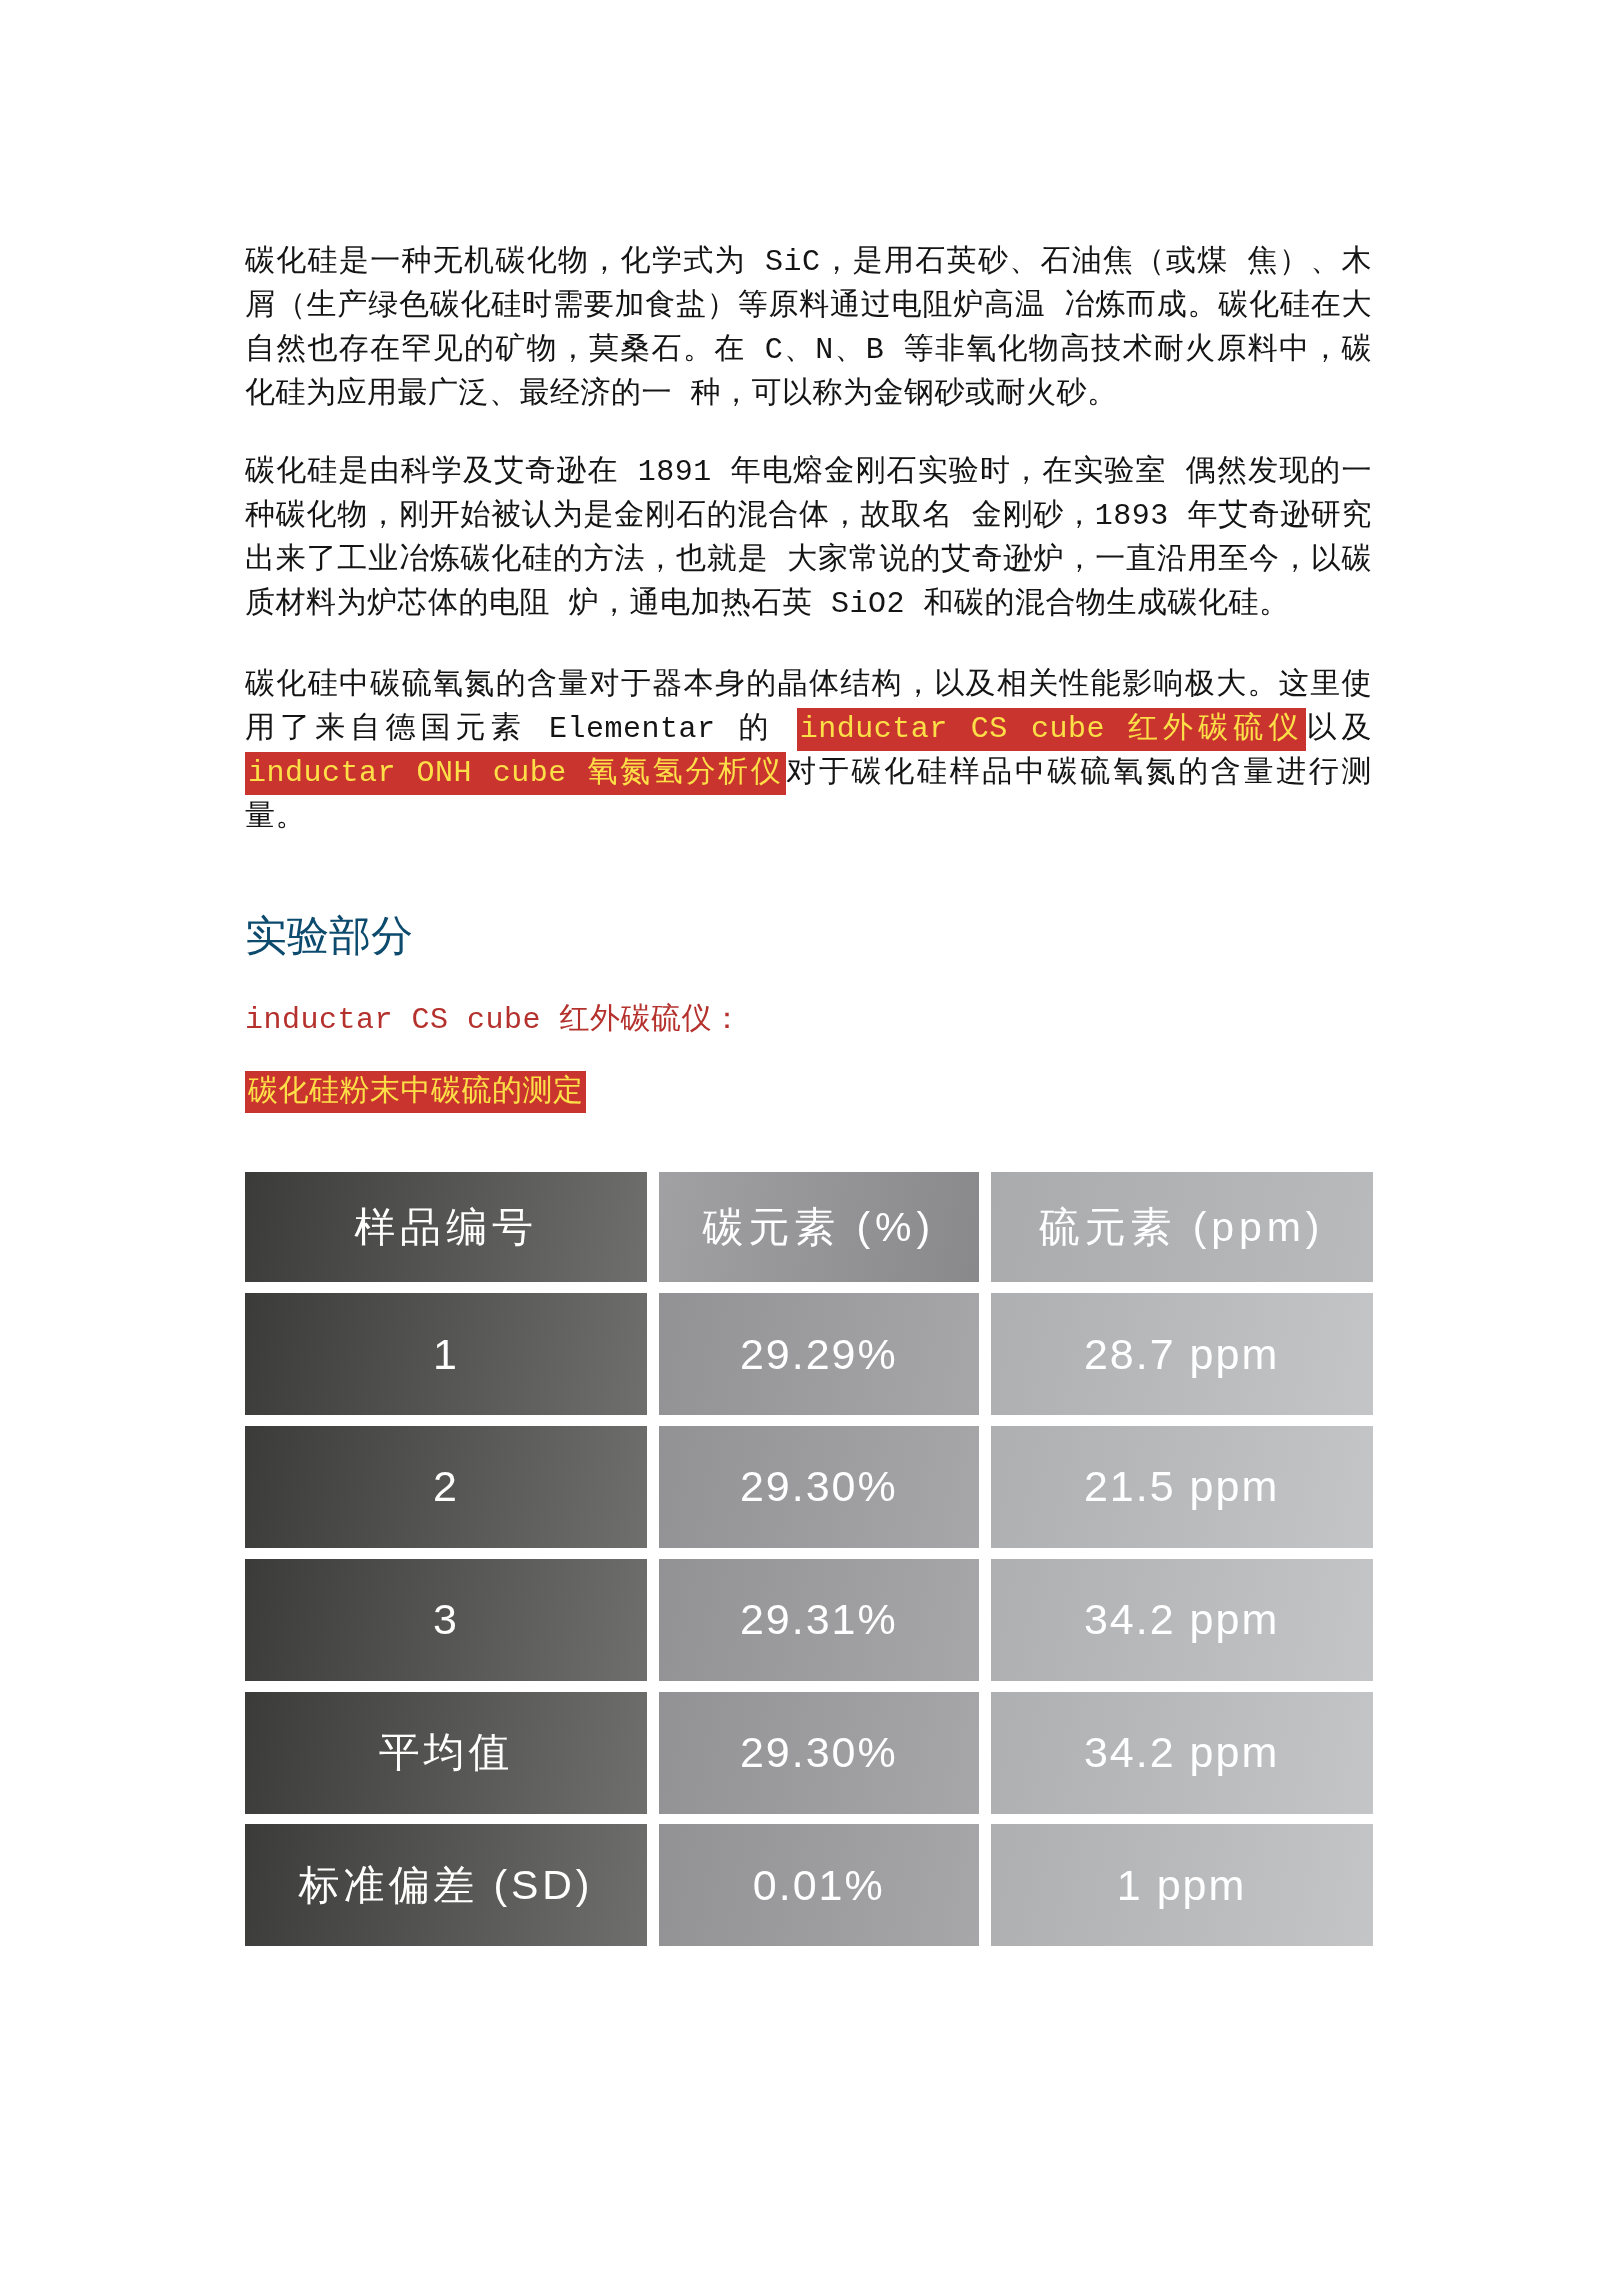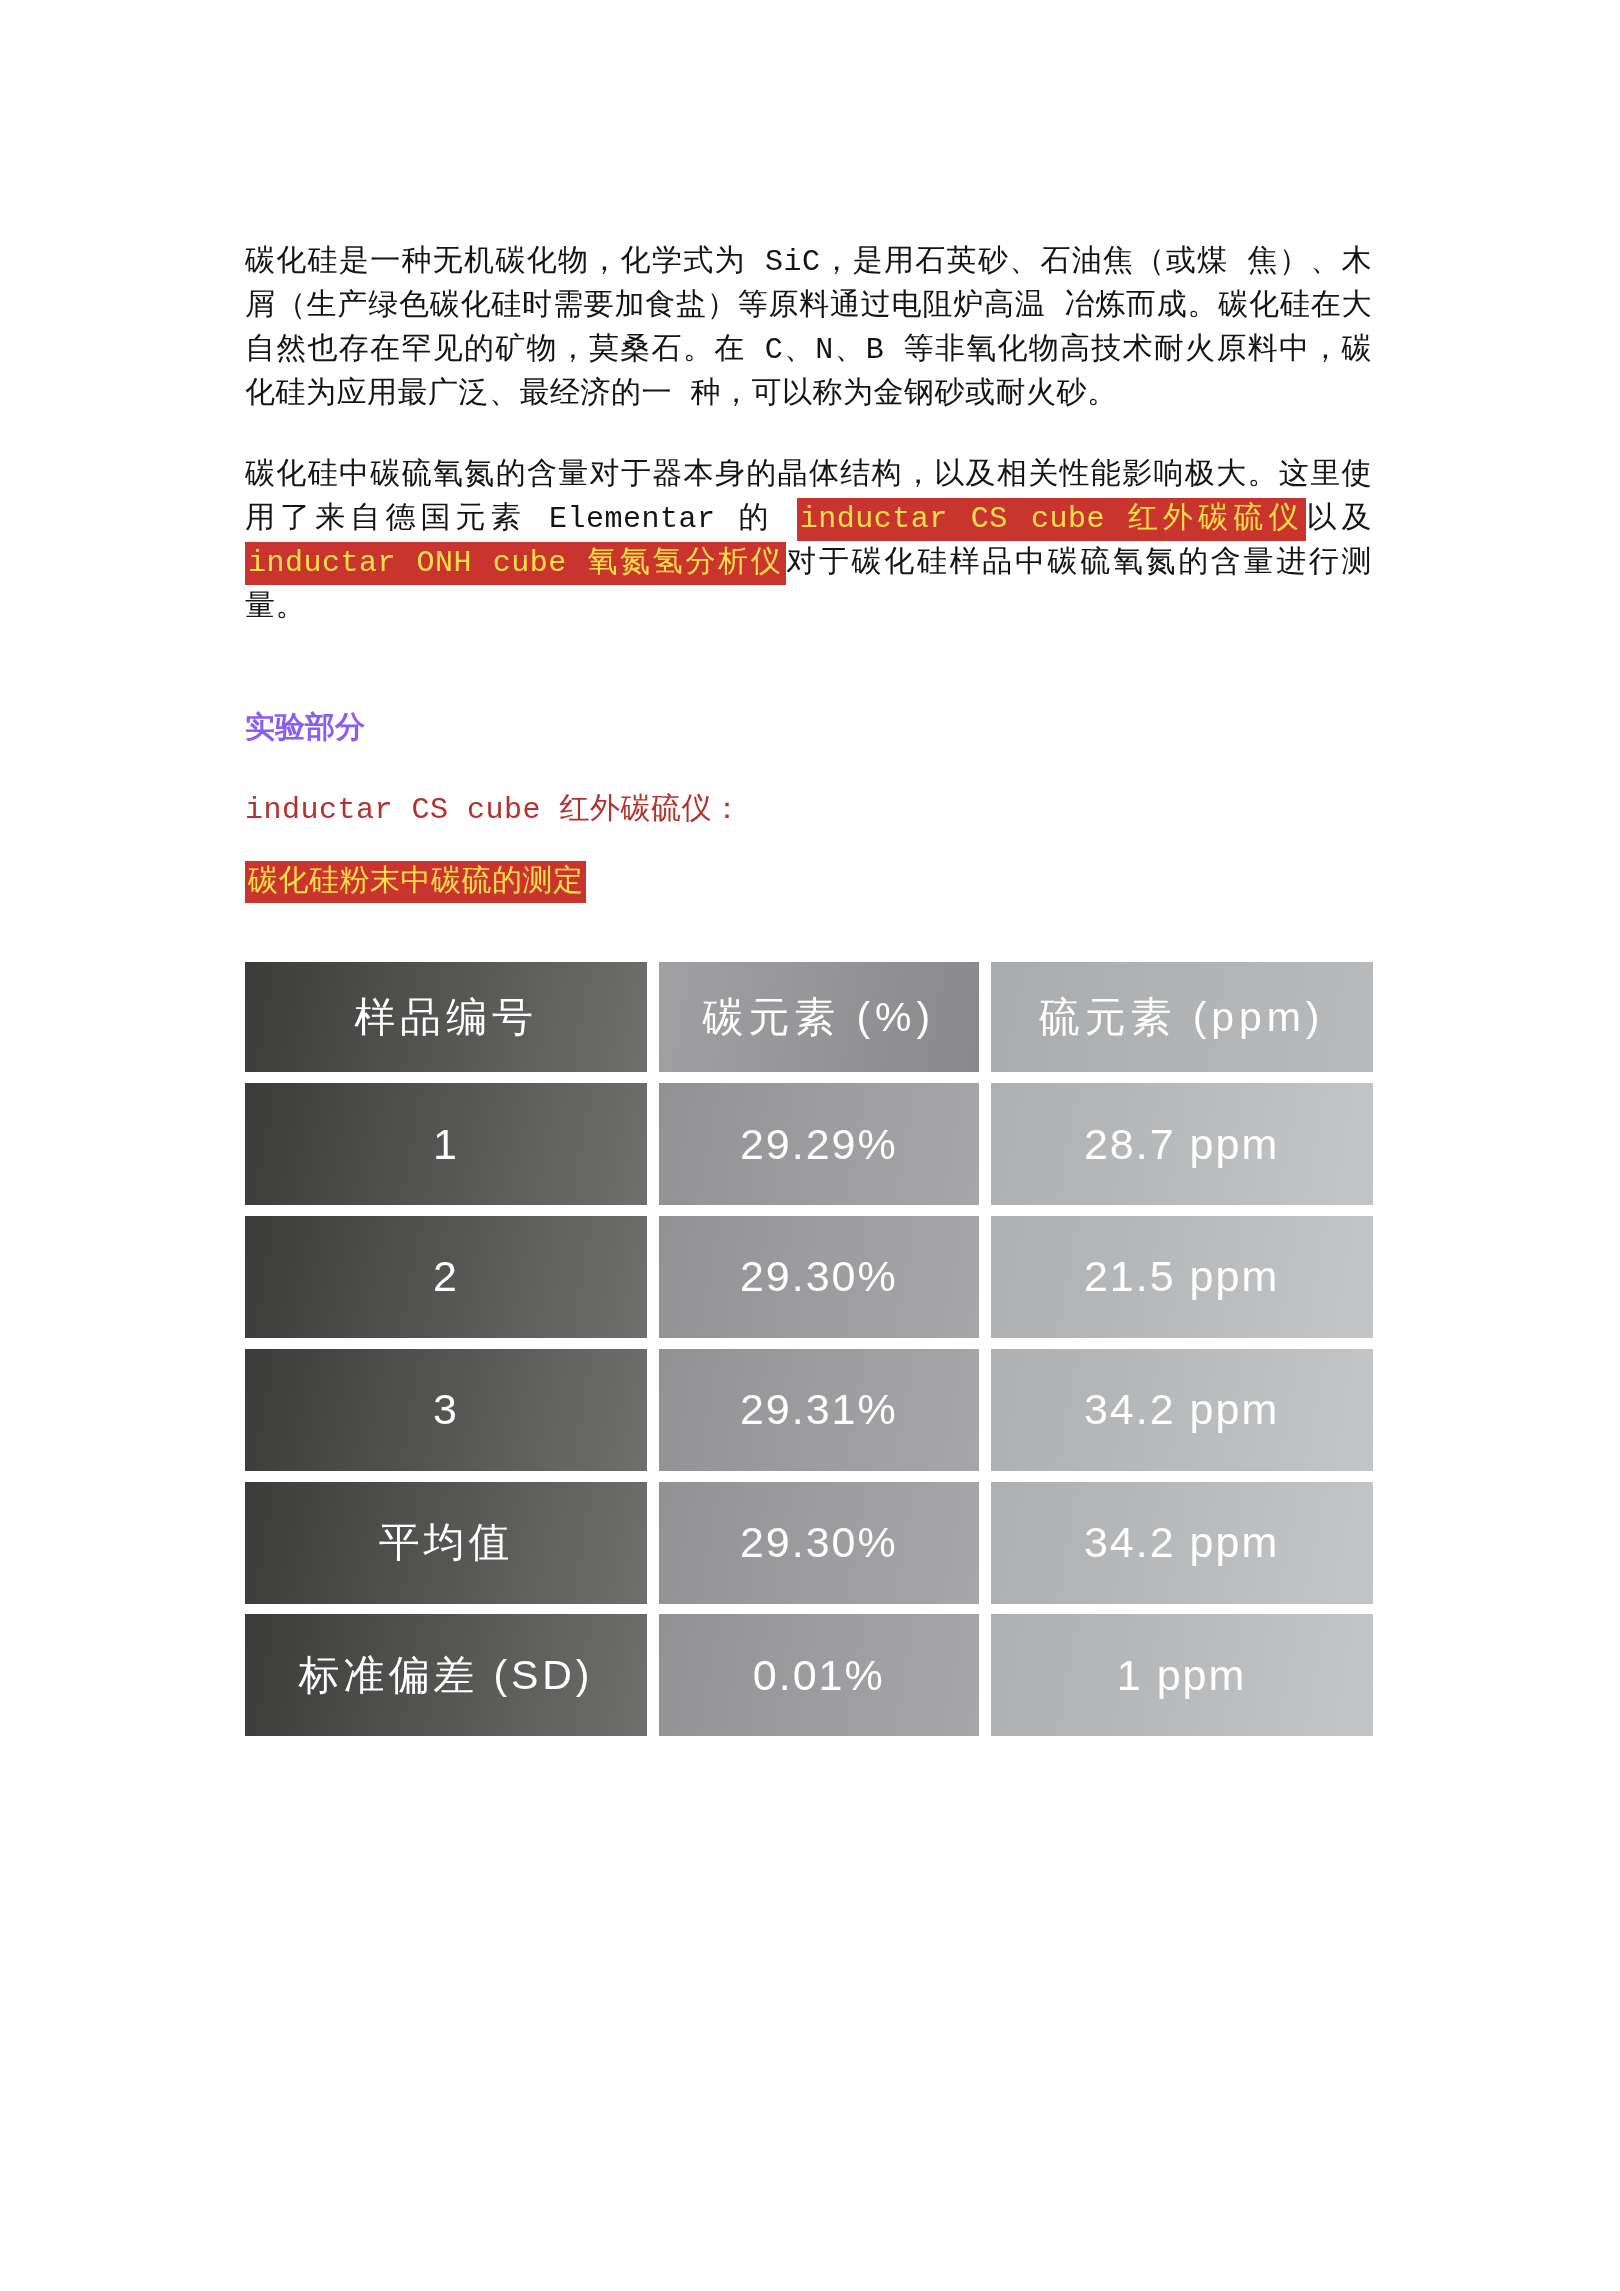--- a/index.html
+++ b/index.html
@@ -25,24 +25,24 @@
   .par-3{margin-top:37px;}
   .hl{
     background:#C9342F;
     color:#fde047;
     padding:3.9px 2.9px 4.9px 2.9px;
     -webkit-box-decoration-break:clone;
     box-decoration-break:clone;
   }
   .section-heading{
     margin:78px 0 0 0;
-    font-size:30px;
+    font-size:42px;
     line-height:44px;
-    font-weight:bold;
-    color:#8b5cf6;
+    font-weight:normal;
+    color:#0c4a6e;
   }
   .subheading{
     margin:37px 0 0 0;
     font-size:30px;
     line-height:44px;
     color:#B5312D;
     letter-spacing:0.5px;
   }
   .highlight-line{
     margin:27.4px 0 0 0;
@@ -76,20 +76,21 @@
   .cell.val{font-size:43px;letter-spacing:2px;}
   .cell.rowlabel{font-size:41px;letter-spacing:3.9px;}
 </style>
 </head>
 <body>
 
 <div class="page">
 
   <p class="body-par par-1">碳化硅是一种无机碳化物，化学式为 SiC，是用石英砂、石油焦（或煤 焦）、木屑（生产绿色碳化硅时需要加食盐）等原料通过电阻炉高温 冶炼而成。碳化硅在大自然也存在罕见的矿物，莫桑石。在 C、N、B 等非氧化物高技术耐火原料中，碳化硅为应用最广泛、最经济的一 种，可以称为金钢砂或耐火砂。</p>
 
+  <p class="body-par par-2">碳化硅是由科学及艾奇逊在 1891 年电熔金刚石实验时，在实验室 偶然发现的一种碳化物，刚开始被认为是金刚石的混合体，故取名 金刚砂，1893 年艾奇逊研究出来了工业冶炼碳化硅的方法，也就是 大家常说的艾奇逊炉，一直沿用至今，以碳质材料为炉芯体的电阻 炉，通电加热石英 SiO2 和碳的混合物生成碳化硅。</p>
 
   <p class="body-par par-3" id="p3"><span>碳化硅中碳硫氧氮的含量对于器本身的晶体结构，以及相关性能影响极大。这里使用了来自德国元素 Elementar 的 </span><span class="hl">inductar CS cube 红外碳硫仪</span><span>以及 </span><span class="hl">inductar ONH cube 氧氮氢分析仪</span><span>对于碳化硅样品中碳硫氧氮的含量进行测量。</span></p>
 
   <h2 class="section-heading">实验部分</h2>
 
   <p class="subheading">inductar CS cube 红外碳硫仪：</p>
 
   <p class="highlight-line"><span class="hl">碳化硅粉末中碳硫的测定</span></p>
 
   <div class="results-table" id="results-table">

